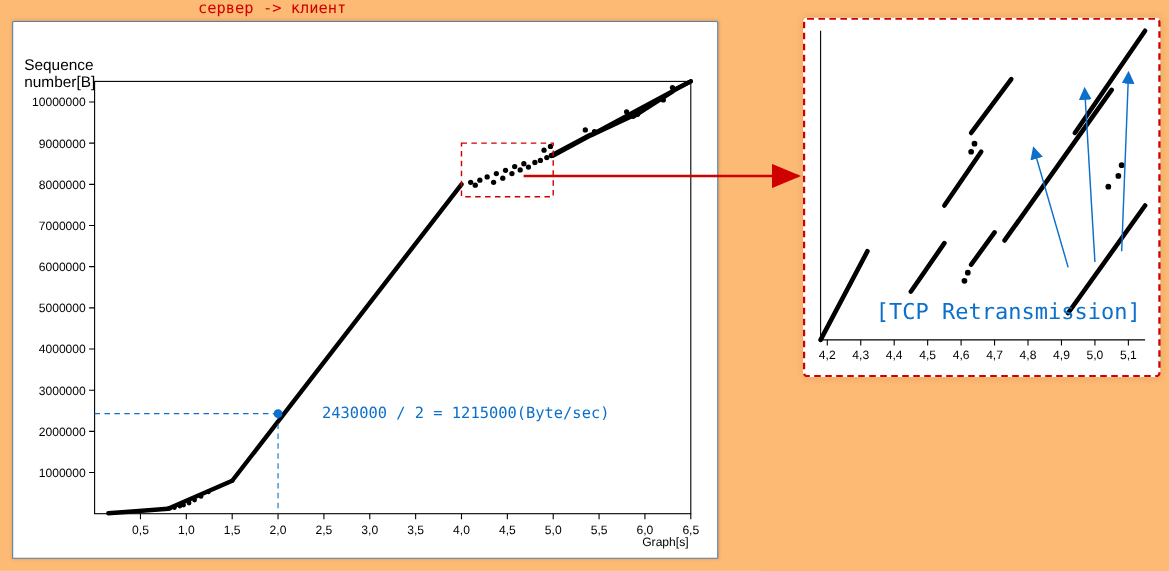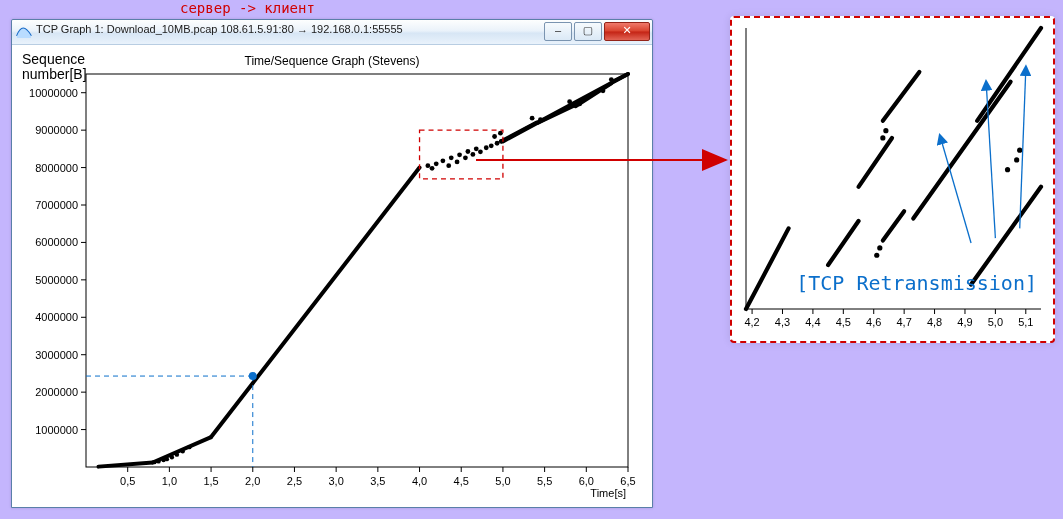--- a/index.html
+++ b/index.html
@@ -1,16 +1,16 @@
 <!DOCTYPE html>
 <html><head>
 <meta charset="utf-8">
 <style>
   html,body{margin:0;padding:0;background:#fff;font-family:"Segoe UI",Tahoma,Arial,sans-serif;}
-  .page{position:relative;width:1063px;height:519px;background:#c4b5fd;}
+  .page{position:relative;width:1063px;height:519px;background:#fdba74;}
   
   .top-label{position:absolute;left:180px;top:0;font-family:Consolas,monospace;font-size:14px;color:#d00000;}
   
   .win{position:absolute;left:11px;top:19px;width:640px;height:487px;
        border:1px solid #5a7fa8;border-radius:2px 2px 0 0;
        background:#fff;box-shadow:0 0 3px rgba(0,0,0,.15);}
   .titlebar{height:24px;
     background:linear-gradient(#fdfefe,#eaf2fa 45%,#d7e6f5 55%,#e9f2fb);
     border-bottom:1px solid #b8cde2;border-radius:2px 2px 0 0;position:relative;}
   .app-icon{position:absolute;left:4px;top:3px;width:16px;height:16px;}
@@ -37,40 +37,25 @@
   svg text{font-family:"Segoe UI",Tahoma,Arial,sans-serif;}
 </style>
 </head>
 <body>
 
 <div class="page">
 
   <div class="top-label">сервер -&gt; клиент</div>
 
   <div class="win">
-    <div class="titlebar">
-      <span class="app-icon">
-        <svg viewBox="0 0 16 16" width="16" height="16">
-          <path d="M1 13 C5 3, 9 3, 15 13" fill="none" stroke="#1569c7" stroke-width="2"></path>
-          <path d="M1 13 C5 3, 9 3, 15 13 L15 15 L1 15 Z" fill="#b9dcff"></path>
-        </svg>
-      </span>
-      <span class="title-text">TCP Graph 1: Download_10MB.pcap 108.61.5.91:80 → 192.168.0.1:55555</span>
-      <div class="win-btns">
-        <div class="win-btn">–</div>
-        <div class="win-btn">▢</div>
-        <div class="win-btn close">✕</div>
-      </div>
-    </div>
     <div class="chart-area">
       <div class="axis-title-y">
         <span>Sequence<br>number[B]</span>
       </div>
-      <div class="chart-title">Time/Sequence Graph (Stevens)</div>
-      <div class="axis-title-x">Time[s]</div>
+      <div class="axis-title-x">Graph[s]</div>
       <svg class="svg-plot" id="main-plot" viewBox="0 0 640 463">
           <rect x="74" y="30" width="542" height="393" fill="none" stroke="#000" stroke-width="1"></rect>
           <line x1="69" y1="385.57142857142856" x2="74" y2="385.57142857142856" stroke="#000"></line>
           <text x="66" y="389.57142857142856" text-anchor="end" font-size="11" fill="#000">1000000</text>
           <line x1="69" y1="348.14285714285717" x2="74" y2="348.14285714285717" stroke="#000"></line>
           <text x="66" y="352.14285714285717" text-anchor="end" font-size="11" fill="#000">2000000</text>
           <line x1="69" y1="310.7142857142857" x2="74" y2="310.7142857142857" stroke="#000"></line>
           <text x="66" y="314.7142857142857" text-anchor="end" font-size="11" fill="#000">3000000</text>
           <line x1="69" y1="273.28571428571433" x2="74" y2="273.28571428571433" stroke="#000"></line>
           <text x="66" y="277.28571428571433" text-anchor="end" font-size="11" fill="#000">4000000</text>
@@ -151,20 +136,21 @@
           <circle cx="528.4461538461538" cy="75.66285714285715" r="2.4" fill="#000"></circle>
           <circle cx="557.6307692307691" cy="57.697142857142865" r="2.4" fill="#000"></circle>
           <circle cx="567.636923076923" cy="59.94285714285712" r="2.4" fill="#000"></circle>
           <circle cx="599.3230769230769" cy="35.6142857142857" r="2.4" fill="#000"></circle>
           <circle cx="590.9846153846154" cy="46.8428571428571" r="2.4" fill="#000"></circle>
           <line x1="74" y1="332.04857142857145" x2="240.76923076923077" y2="332.04857142857145" stroke="#0b6fcb" stroke-width="1" stroke-dasharray="5 4"></line>
           <line x1="240.76923076923077" y1="332.04857142857145" x2="240.76923076923077" y2="423" stroke="#0b6fcb" stroke-width="1" stroke-dasharray="5 4"></line>
           <circle cx="240.76923076923077" cy="332.04857142857145" r="4" fill="#0b6fcb"></circle>
           <rect x="407.53846153846155" y="86.14285714285717" width="83.38461538461542" height="48.657142857142844" fill="none" stroke="#d00000" stroke-width="1.3" stroke-dasharray="5 4"></rect>
         </svg>
+      <div class="anno-main" id="anno-main" style="left: 280.769px; top: 324.049px;">2430000 / 2 = 1215000(Byte/sec)</div>
     </div>
   </div>
 
   <svg style="position:absolute;left:476px;top:140px;width:260px;height:40px;overflow:visible">
     <defs>
         <marker id="rah" markerWidth="12" markerHeight="10" refX="11" refY="5" orient="auto">
       <path d="M0 0 L12 5 L0 10 Z" fill="#d00000"></path>
         </marker>
       </defs>
     <line x1="0" y1="20" x2="250" y2="20" stroke="#d00000" stroke-width="2.2" marker-end="url(#rah)"></line>

